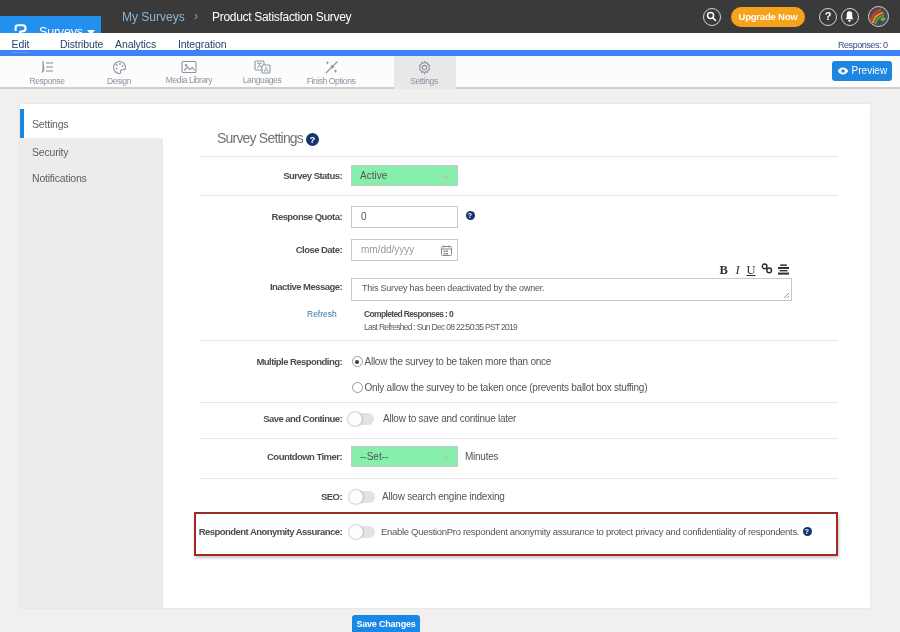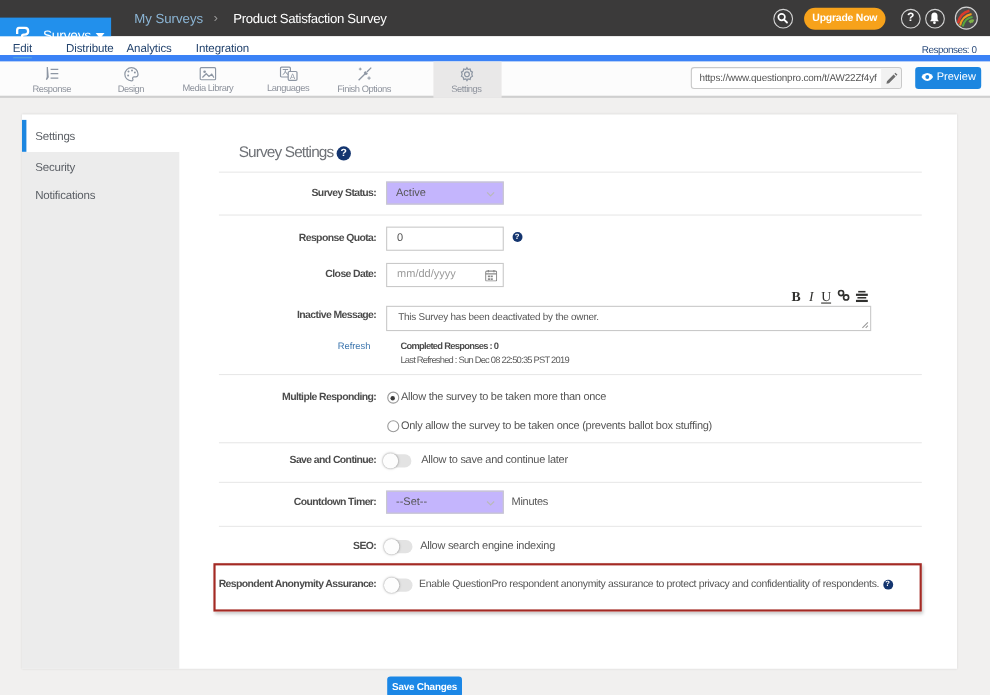--- a/index.html
+++ b/index.html
@@ -42,21 +42,21 @@
 #sideactive { position:absolute; left:0; top:5px; width:143px; height:29px; background:#fff; border-left:4px solid #1c86e0; }
 .sideitem { position:absolute; left:12px; font-size:10.5px; letter-spacing:-0.2px; color:#5c6066; }
 
 
 #content { position:absolute; left:163px; top:3px; width:687px; height:608px; }
 #hdg { position:absolute; left:34px; top:22.5px; font-size:14px; letter-spacing:-0.8px; color:#6f7277; }
 .qbadge { position:absolute; background:#14356f; border-radius:50%; color:#fff; font-weight:bold; text-align:center; }
 .sep { position:absolute; left:16px; width:639px; height:1px; background:#e8e8e8; }
 .flabel { position:absolute; left:0; width:159px; text-align:right; font-size:9.5px; font-weight:bold; letter-spacing:-0.55px; color:#4c4c4c; white-space:nowrap; line-height:11px; }
 .ctl { position:absolute; left:168px; }
-.selectbox { width:107px; height:21px; border:1px solid #c9c9c9; background:#c4b5fd; font-size:10px; color:#555; line-height:19px; padding-left:8px; }
+.selectbox { width:107px; height:21px; border:1px solid #c9c9c9; background:#86efac; font-size:10px; color:#555; line-height:19px; padding-left:8px; }
 .chev { position:absolute; right:7px; top:8px; width:8px; height:5px; }
 .inputbox { width:107px; height:22px; border:1px solid #c9c9c9; background:#fff; font-size:10px; color:#555; line-height:20px; padding-left:9px; }
 .txt { position:absolute; font-size:10px; letter-spacing:-0.25px; color:#555; line-height:12px; white-space:nowrap; }
 .toggle { position:absolute; width:25px; height:12px; background:#e3e3e3; border-radius:6px; }
 .toggle .knob { position:absolute; left:-1px; top:-1px; width:14px; height:14px; background:#fdfdfd; border-radius:50%; box-shadow:0 0 2px rgba(0,0,0,0.5); }
 .radio { position:absolute; width:11px; height:11px; border:1px solid #9a9a9a; border-radius:50%; background:#fff; }
 .radio.sel::after { content:""; position:absolute; left:2.5px; top:2.5px; width:4px; height:4px; background:#3a3a3a; border-radius:50%; }
 #redbox { position:absolute; left:11px; top:405px; width:644px; height:44px; border:2px solid #a32a24; box-shadow:1px 2px 3px rgba(0,0,0,0.22); }
 #savebtn { position:absolute; left:169px; top:462px; width:68px; height:19px; background:#1b87e6; border-radius:3px; color:#fff; font-size:9px; font-weight:bold; text-align:center; line-height:19px; letter-spacing:-0.2px;margin-top:46px; }
 .small { position:absolute; font-size:8.5px; white-space:nowrap; }
@@ -167,25 +167,20 @@
     <div class="tlabel">Finish Options</div>
   </div>
 
   <div class="titem" style="left:393px; width:62px;">
     <svg width="15" height="15" viewBox="0 0 24 24">
       <path fill="none" stroke="#8d96a3" stroke-width="1.8" d="M12 8.5 a3.5 3.5 0 1 0 0 7 a3.5 3.5 0 1 0 0 -7 Z M12 2.5 l1.6 2.6 3 -.8 .8 3 2.6 1.6 -1 2.9 1 3.1 -2.6 1.6 -.8 3 -3 -.8 -1.6 2.6 -1.6 -2.6 -3 .8 -.8 -3 -2.6 -1.6 1 -3.1 -1 -2.9 2.6 -1.6 .8 -3 3 .8 Z"></path>
     </svg>
     <div class="tlabel">Settings</div>
   </div>
 
-  <div id="urlbox">https://www.questionpro.com/t/AW22Zf4yf
-    <svg id="urlpencil" viewBox="0 0 14 14">
-      <path d="M2.5 9.5 L9 3 L11 5 L4.5 11.5 L2 12 Z M9.8 2.2 L10.8 1.2 L12.8 3.2 L11.8 4.2 Z" fill="#6d6d6d"></path>
-    </svg>
-  </div>
   <div id="previewbtn">
     <svg width="12" height="8" viewBox="0 0 13 9" style="vertical-align:-1px;">
       <path d="M6.5 0.5 C3.5 0.5 1.5 2.8 0.6 4.5 C1.5 6.2 3.5 8.5 6.5 8.5 C9.5 8.5 11.5 6.2 12.4 4.5 C11.5 2.8 9.5 0.5 6.5 0.5 Z" fill="#fff"></path>
       <circle cx="6.5" cy="4.5" r="2" fill="#1c86e0"></circle>
     </svg>
     Preview
   </div>
 </div>
 
 <div id="card">

